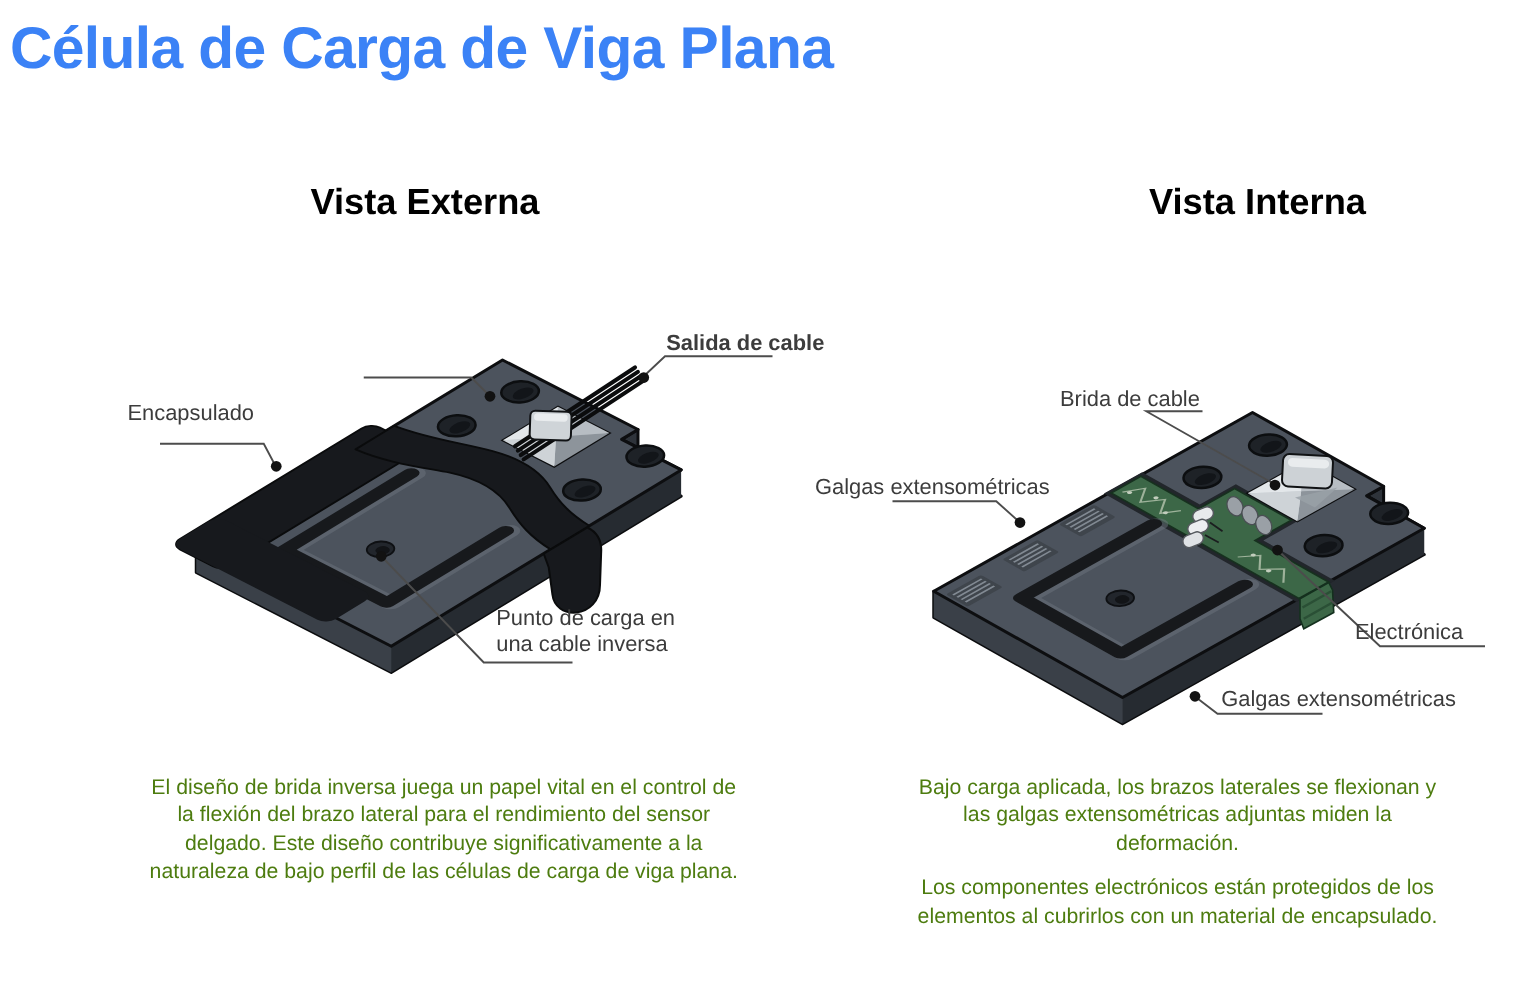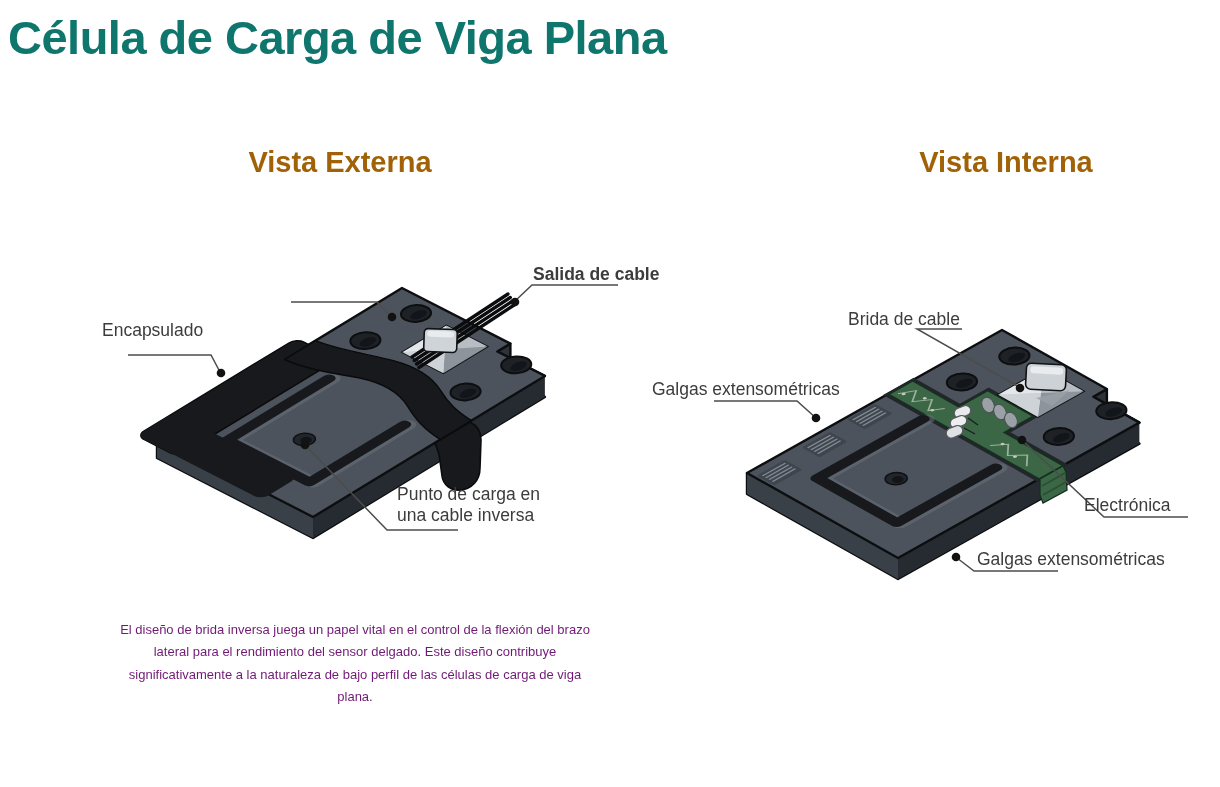--- a/index.html
+++ b/index.html
@@ -3,36 +3,36 @@
 <meta charset="utf-8">
 <style>
   html,body{margin:0;padding:0;background:#ffffff;}
   #stage{
     position:relative;width:1220px;height:787px;background:#ffffff;
     font-family:"Liberation Sans","DejaVu Sans",sans-serif;overflow:hidden;
   }
   #scene{position:absolute;left:0;top:0;width:1220px;height:787px;}
   .page-title{
     position:absolute;left:8px;top:10px;width:900px;
-    font-size:47px;font-weight:800;color:#0f766e;letter-spacing:-0.5px;
+    font-size:47px;font-weight:800;color:#3b82f6;letter-spacing:-0.5px;
   }
   .view-heading{
     position:absolute;top:146px;width:300px;text-align:center;
-    font-size:29px;font-weight:700;color:#a16207;
+    font-size:29px;font-weight:700;color:#000000;
   }
   .view-heading.ext{left:190px;}
   .view-heading.int{left:856px;text-align:center;}
   .callout{
     position:absolute;font-size:17.5px;line-height:21px;color:#3c3c3c;
     white-space:nowrap;
   }
   .callout.wrap{white-space:normal;width:158px;text-align:left;}
   .desc{
-    position:absolute;top:619px;font-size:13px;line-height:22.4px;
-    color:#701a75;text-align:center;
+    position:absolute;top:619px;font-size:17px;line-height:22.4px;
+    color:#4d7c0f;text-align:center;
   }
   .desc.ext{left:113px;width:484px;}
   .desc.int{left:722px;width:440px;}
   .desc.int p{margin:0;}
   .desc.int p + p{margin-top:13px;}
   .desc.ext p{margin:0;}
 </style>
 </head>
 <body>
 
@@ -225,15 +225,17 @@
 
   <div class="callout" style="left:848px;top:309px;">Brida de cable</div>
   <div class="callout" style="left:652px;top:379px;">Galgas extensométricas</div>
   <div class="callout" style="left:1084px;top:495px;">Electrónica</div>
   <div class="callout" style="left:977px;top:549px;">Galgas extensométricas</div>
 
   <div class="desc ext">
     <p>El diseño de brida inversa juega un papel vital en el control de la flexión del brazo lateral para el rendimiento del sensor delgado. Este diseño contribuye significativamente a la naturaleza de bajo perfil de las células de carga de viga plana.</p>
   </div>
   <div class="desc int">
+    <p>Bajo carga aplicada, los brazos laterales se flexionan y las galgas extensométricas adjuntas miden la deformación.</p>
+    <p>Los componentes electrónicos están protegidos de los elementos al cubrirlos con un material de encapsulado.</p>
   </div>
 
 </div>
 
 </body></html>

